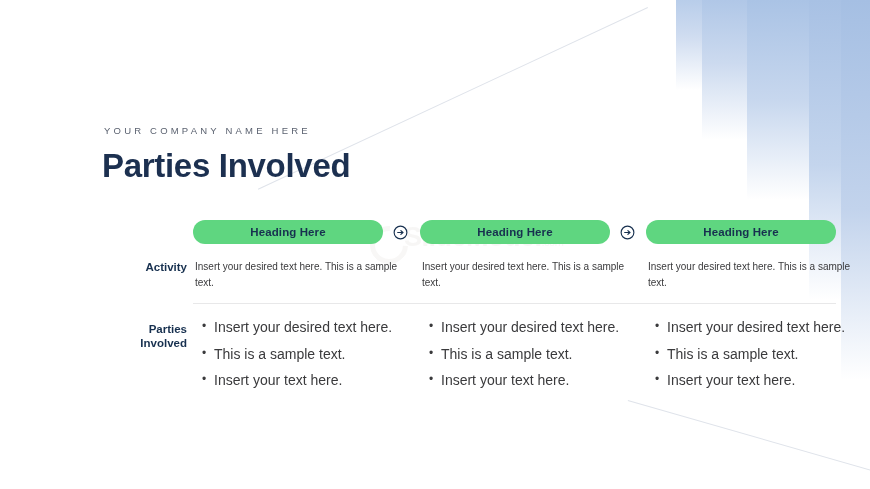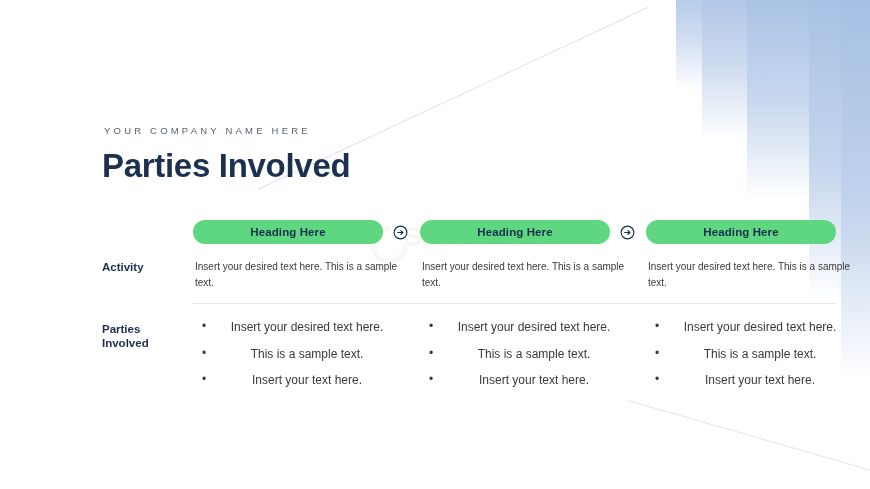--- a/index.html
+++ b/index.html
@@ -179,20 +179,21 @@
   .arrow-1 { left: 592px; }
 
   .row-label {
     position: absolute;
     left: 74px;
     font-size: 11.5px;
     font-weight: bold;
     color: #17304f;
     line-height: 14px;
     width: 85px;
+    text-align: right;
   }
   .label-activity { top: 260px; }
   .label-parties  { top: 322px; }
 
   .divider {
     position: absolute;
     left: 165px;
     top: 303px;
     width: 643px;
     height: 1px;
@@ -208,23 +209,22 @@
     width: 210px;
   }
   .cell-activity.c0 { left: 167px; }
   .cell-activity.c1 { left: 394px; }
   .cell-activity.c2 { left: 620px; }
 
   .cell-parties {
     position: absolute;
     top: 320px;
     width: 200px;
-    font-size: 12px;
+    font-size: 14px;
     color: #3a3a3c;
-    text-align: center;
   }
   .cell-parties.c0 { left: 172px; }
   .cell-parties.c1 { left: 399px; }
   .cell-parties.c2 { left: 625px; }
 
   .cell-parties ul {
     margin: 0;
     padding: 0 0 0 14px;
     list-style: none;
   }

